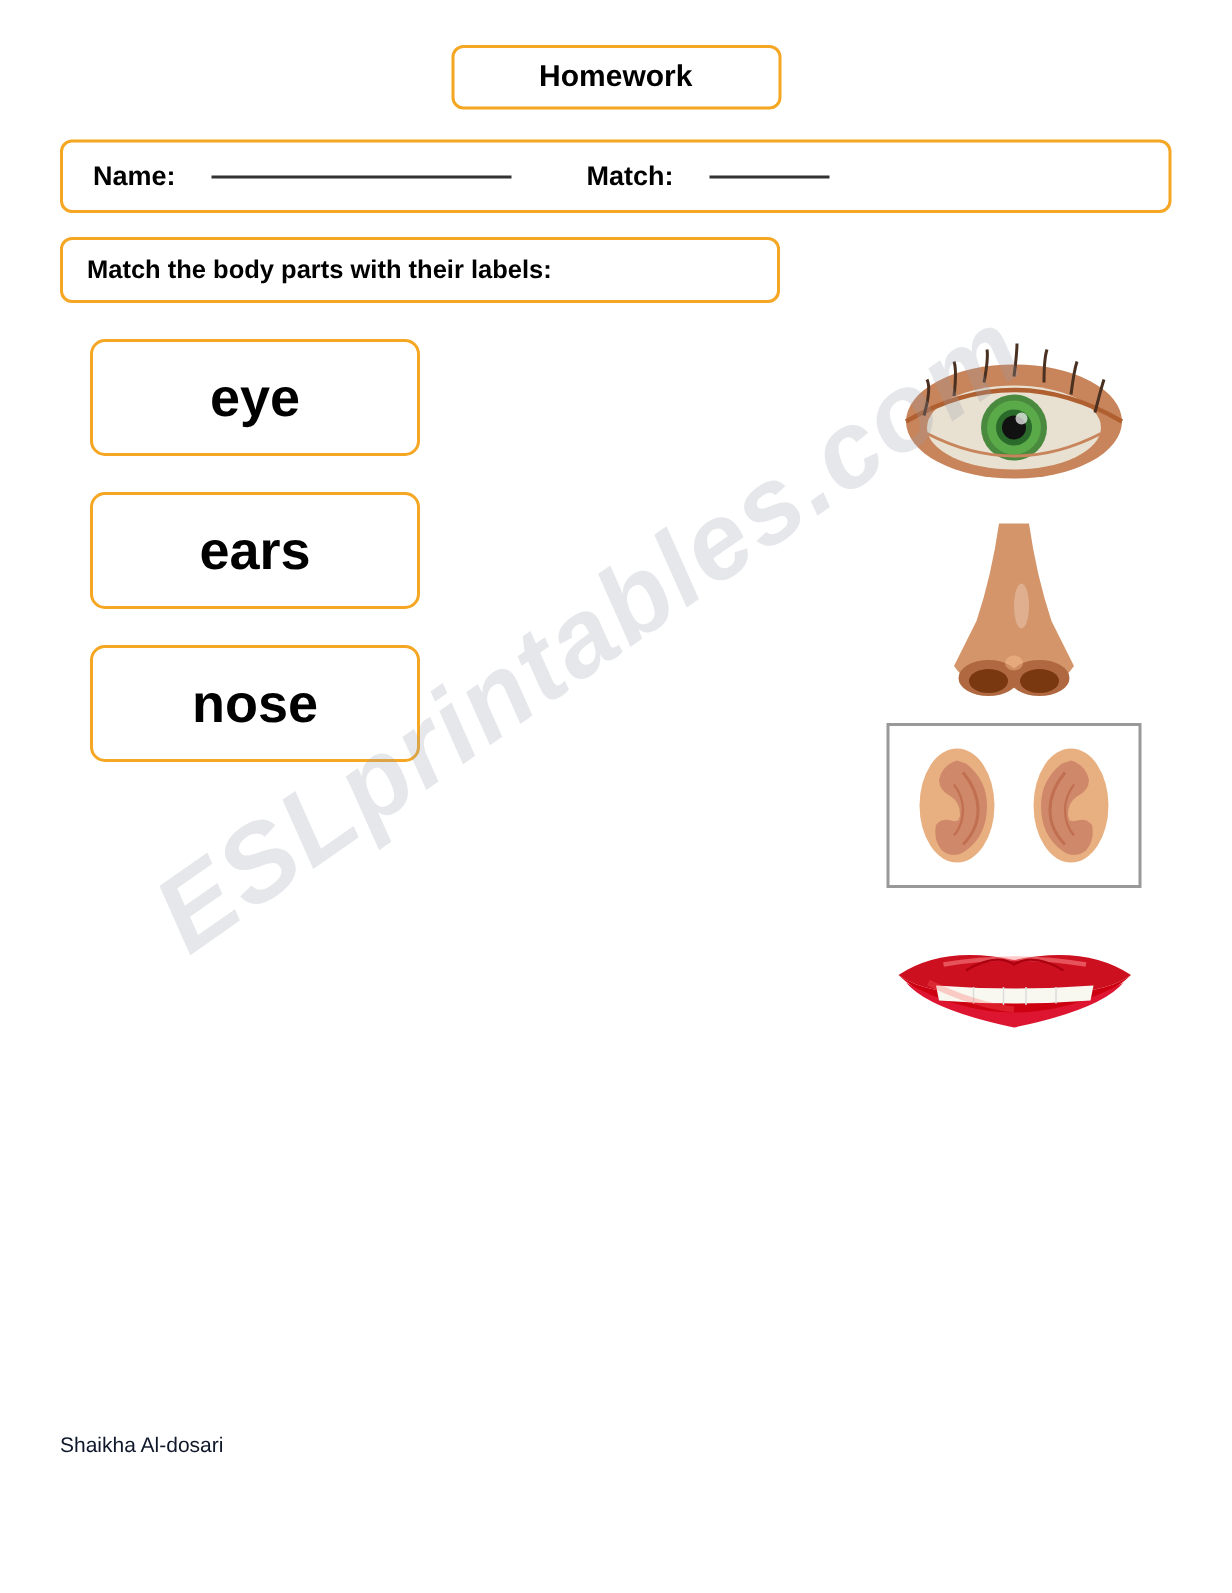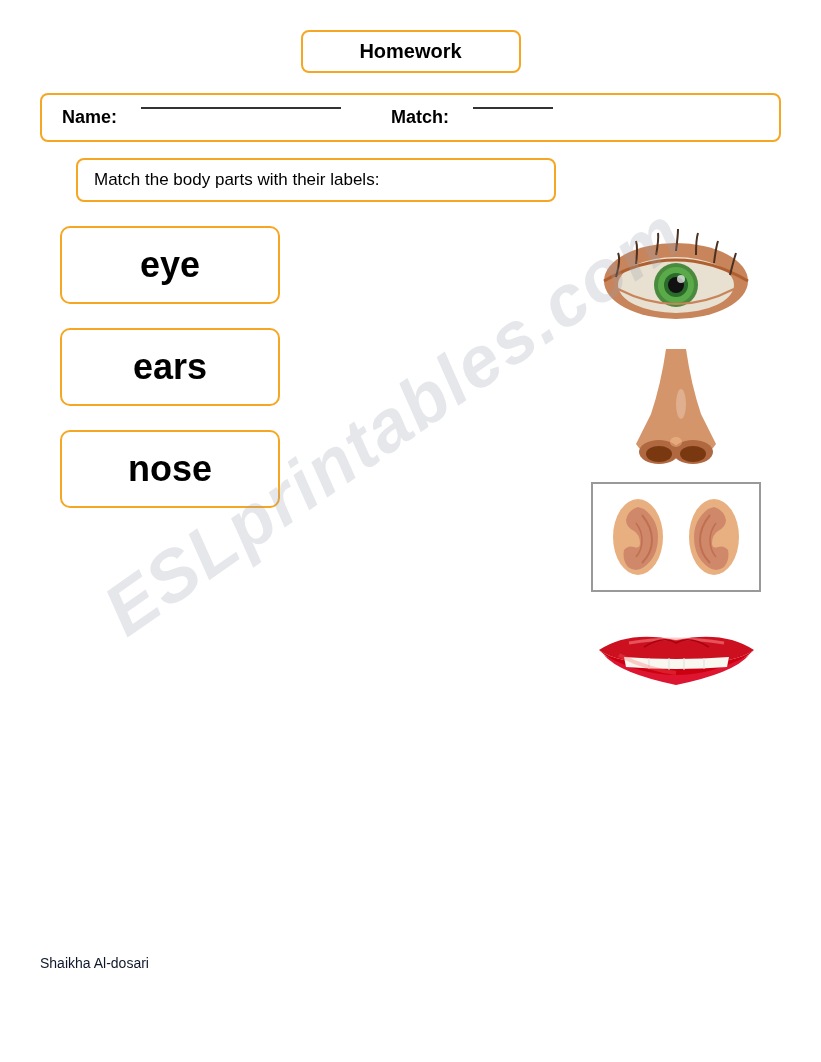--- a/index.html
+++ b/index.html
@@ -37,21 +37,21 @@
 
     
     .name-class-box {
       border: 2px solid #f5a623;
       border-radius: 8px;
       padding: 12px 20px;
       font-size: 18px;
       font-weight: bold;
       margin-bottom: 16px;
       display: flex;
-      align-items: flex-start;
+      align-items: center;
       gap: 20px;
     }
 
     .underline {
       display: inline-block;
       border-bottom: 2px solid #333;
       width: 200px;
       margin-left: 4px;
     }
     .underline-short {
@@ -60,25 +60,24 @@
       width: 80px;
       margin-left: 4px;
     }
 
     
     .instruction-box {
       border: 2px solid #f5a623;
       border-radius: 8px;
       padding: 10px 16px;
       font-size: 17px;
-      font-weight: normal;
+      font-weight: bold;
       margin-bottom: 24px;
       display: inline-block;
       width: 480px;
-      margin-left: 36px;
     }
 
     
     .content-area {
       display: flex;
       flex-direction: row;
       justify-content: space-between;
       align-items: flex-start;
       padding: 0 20px;
     }

